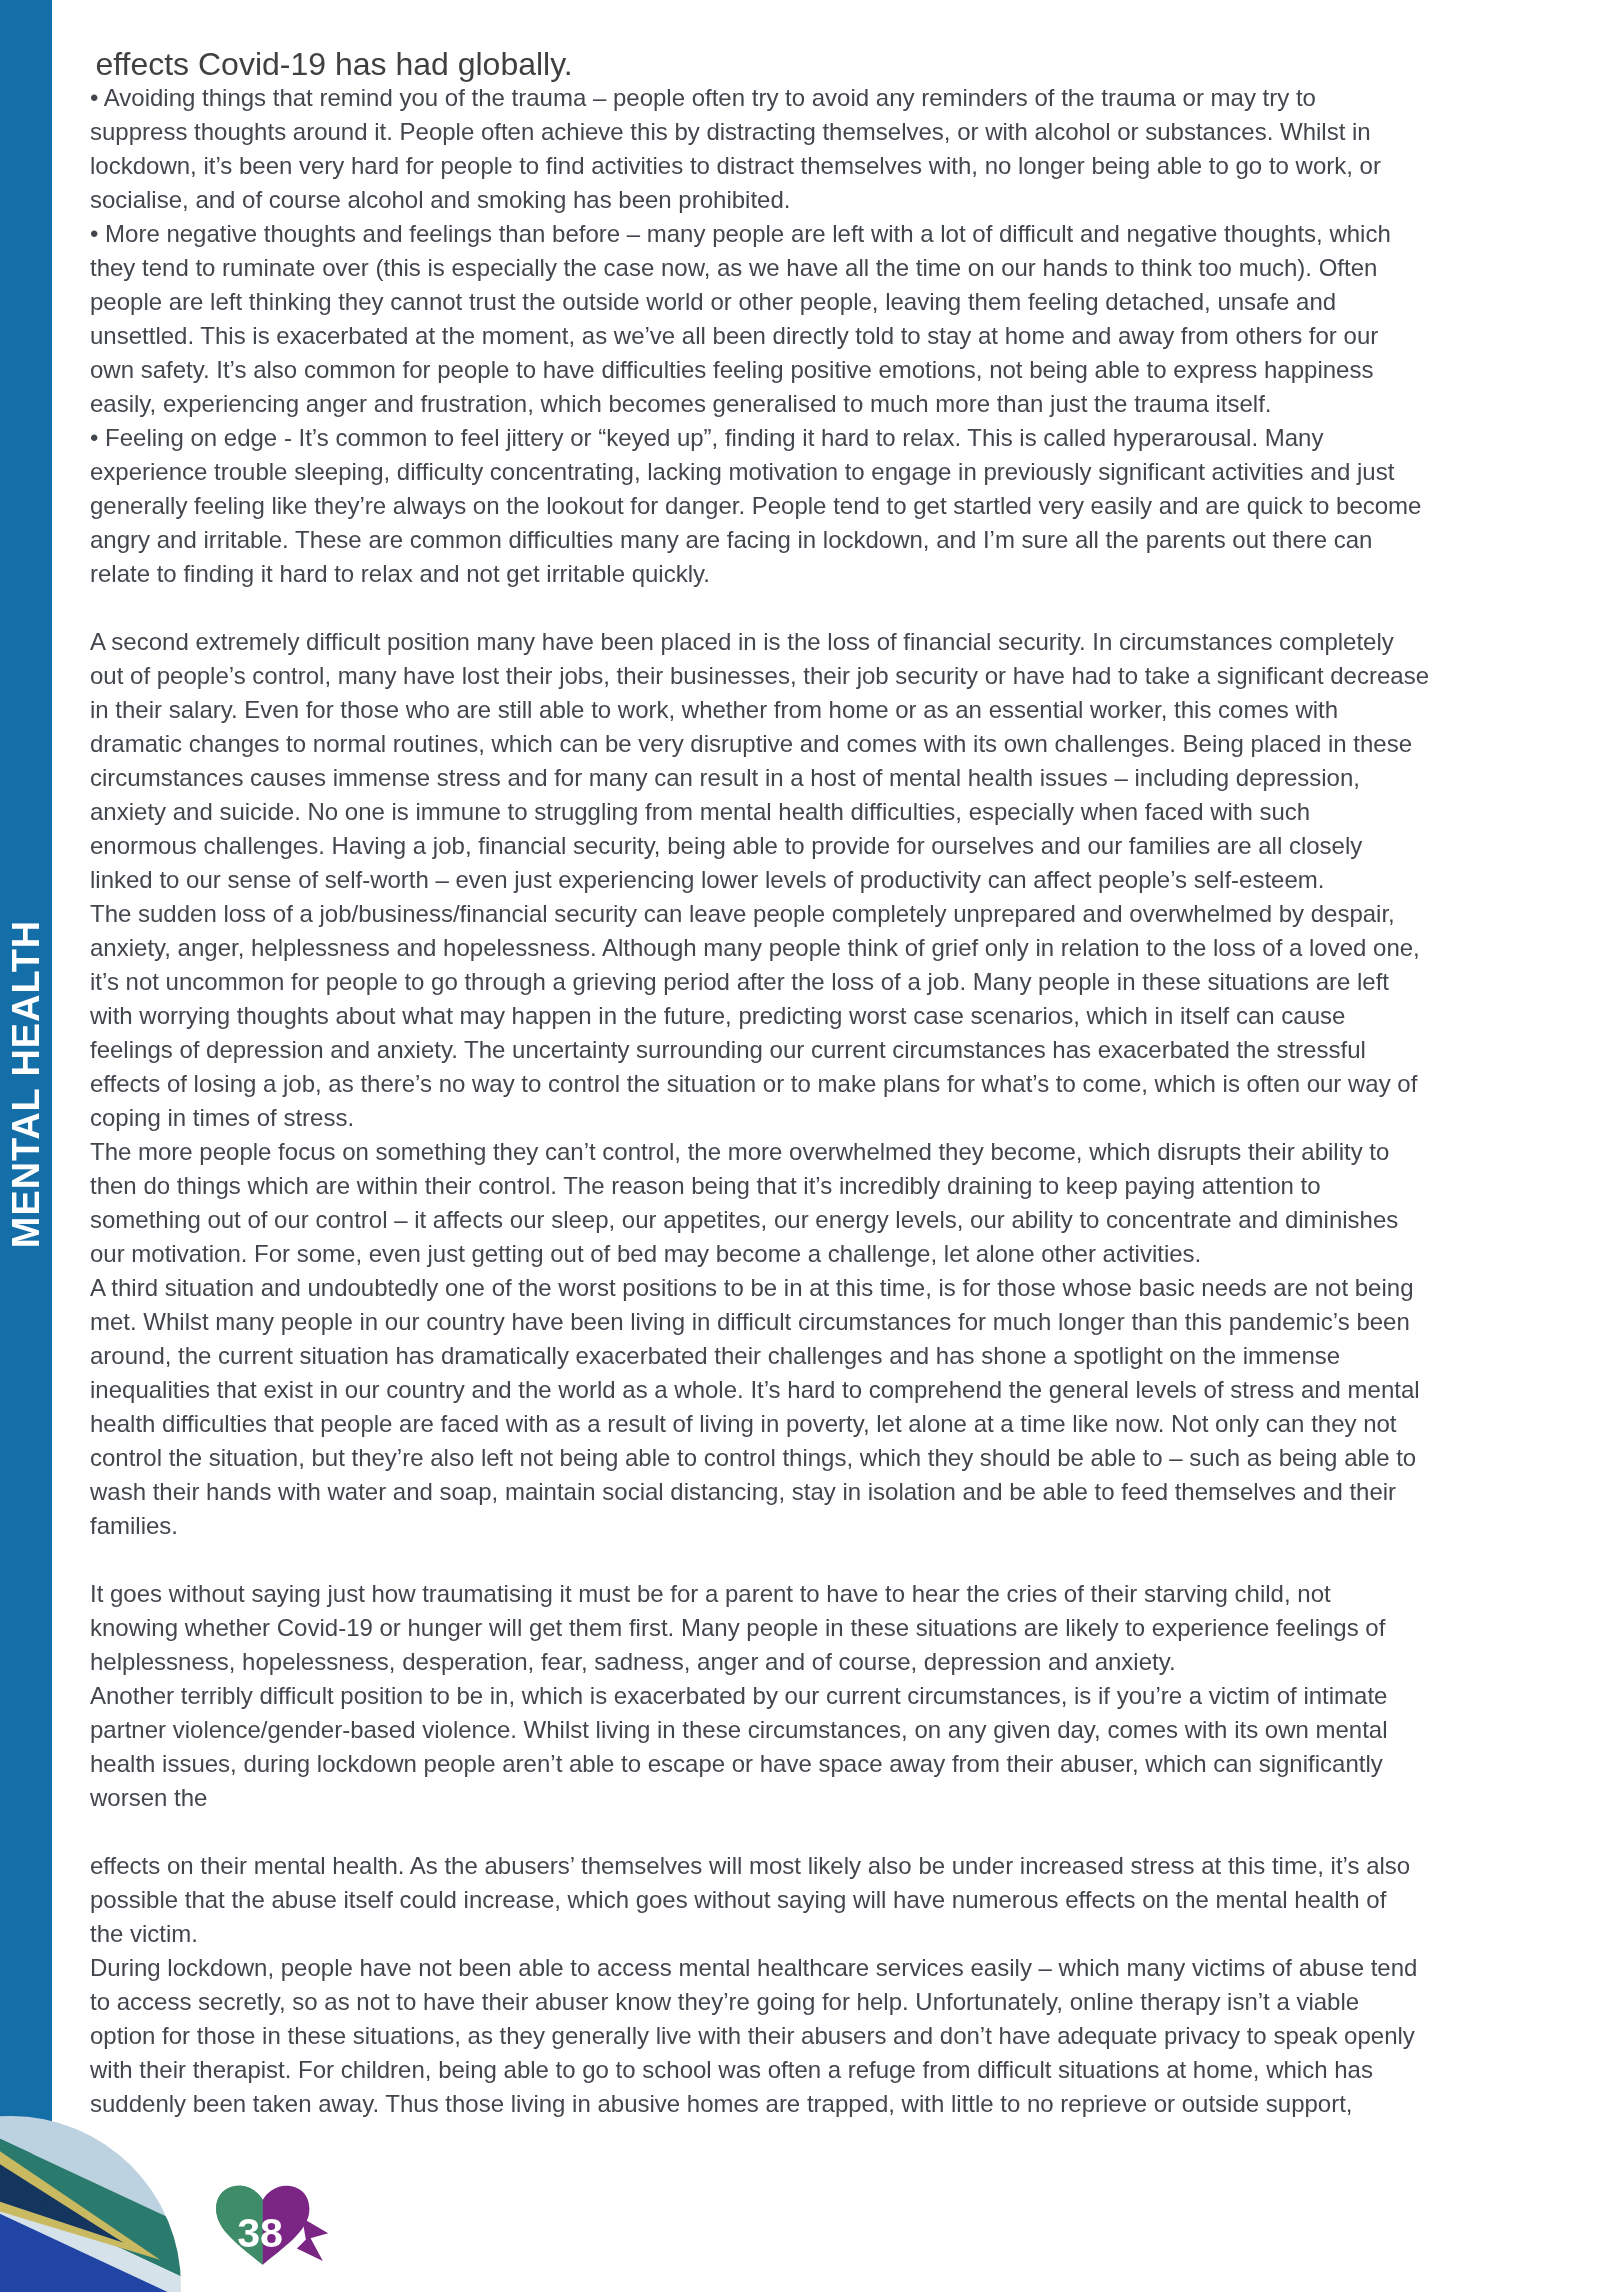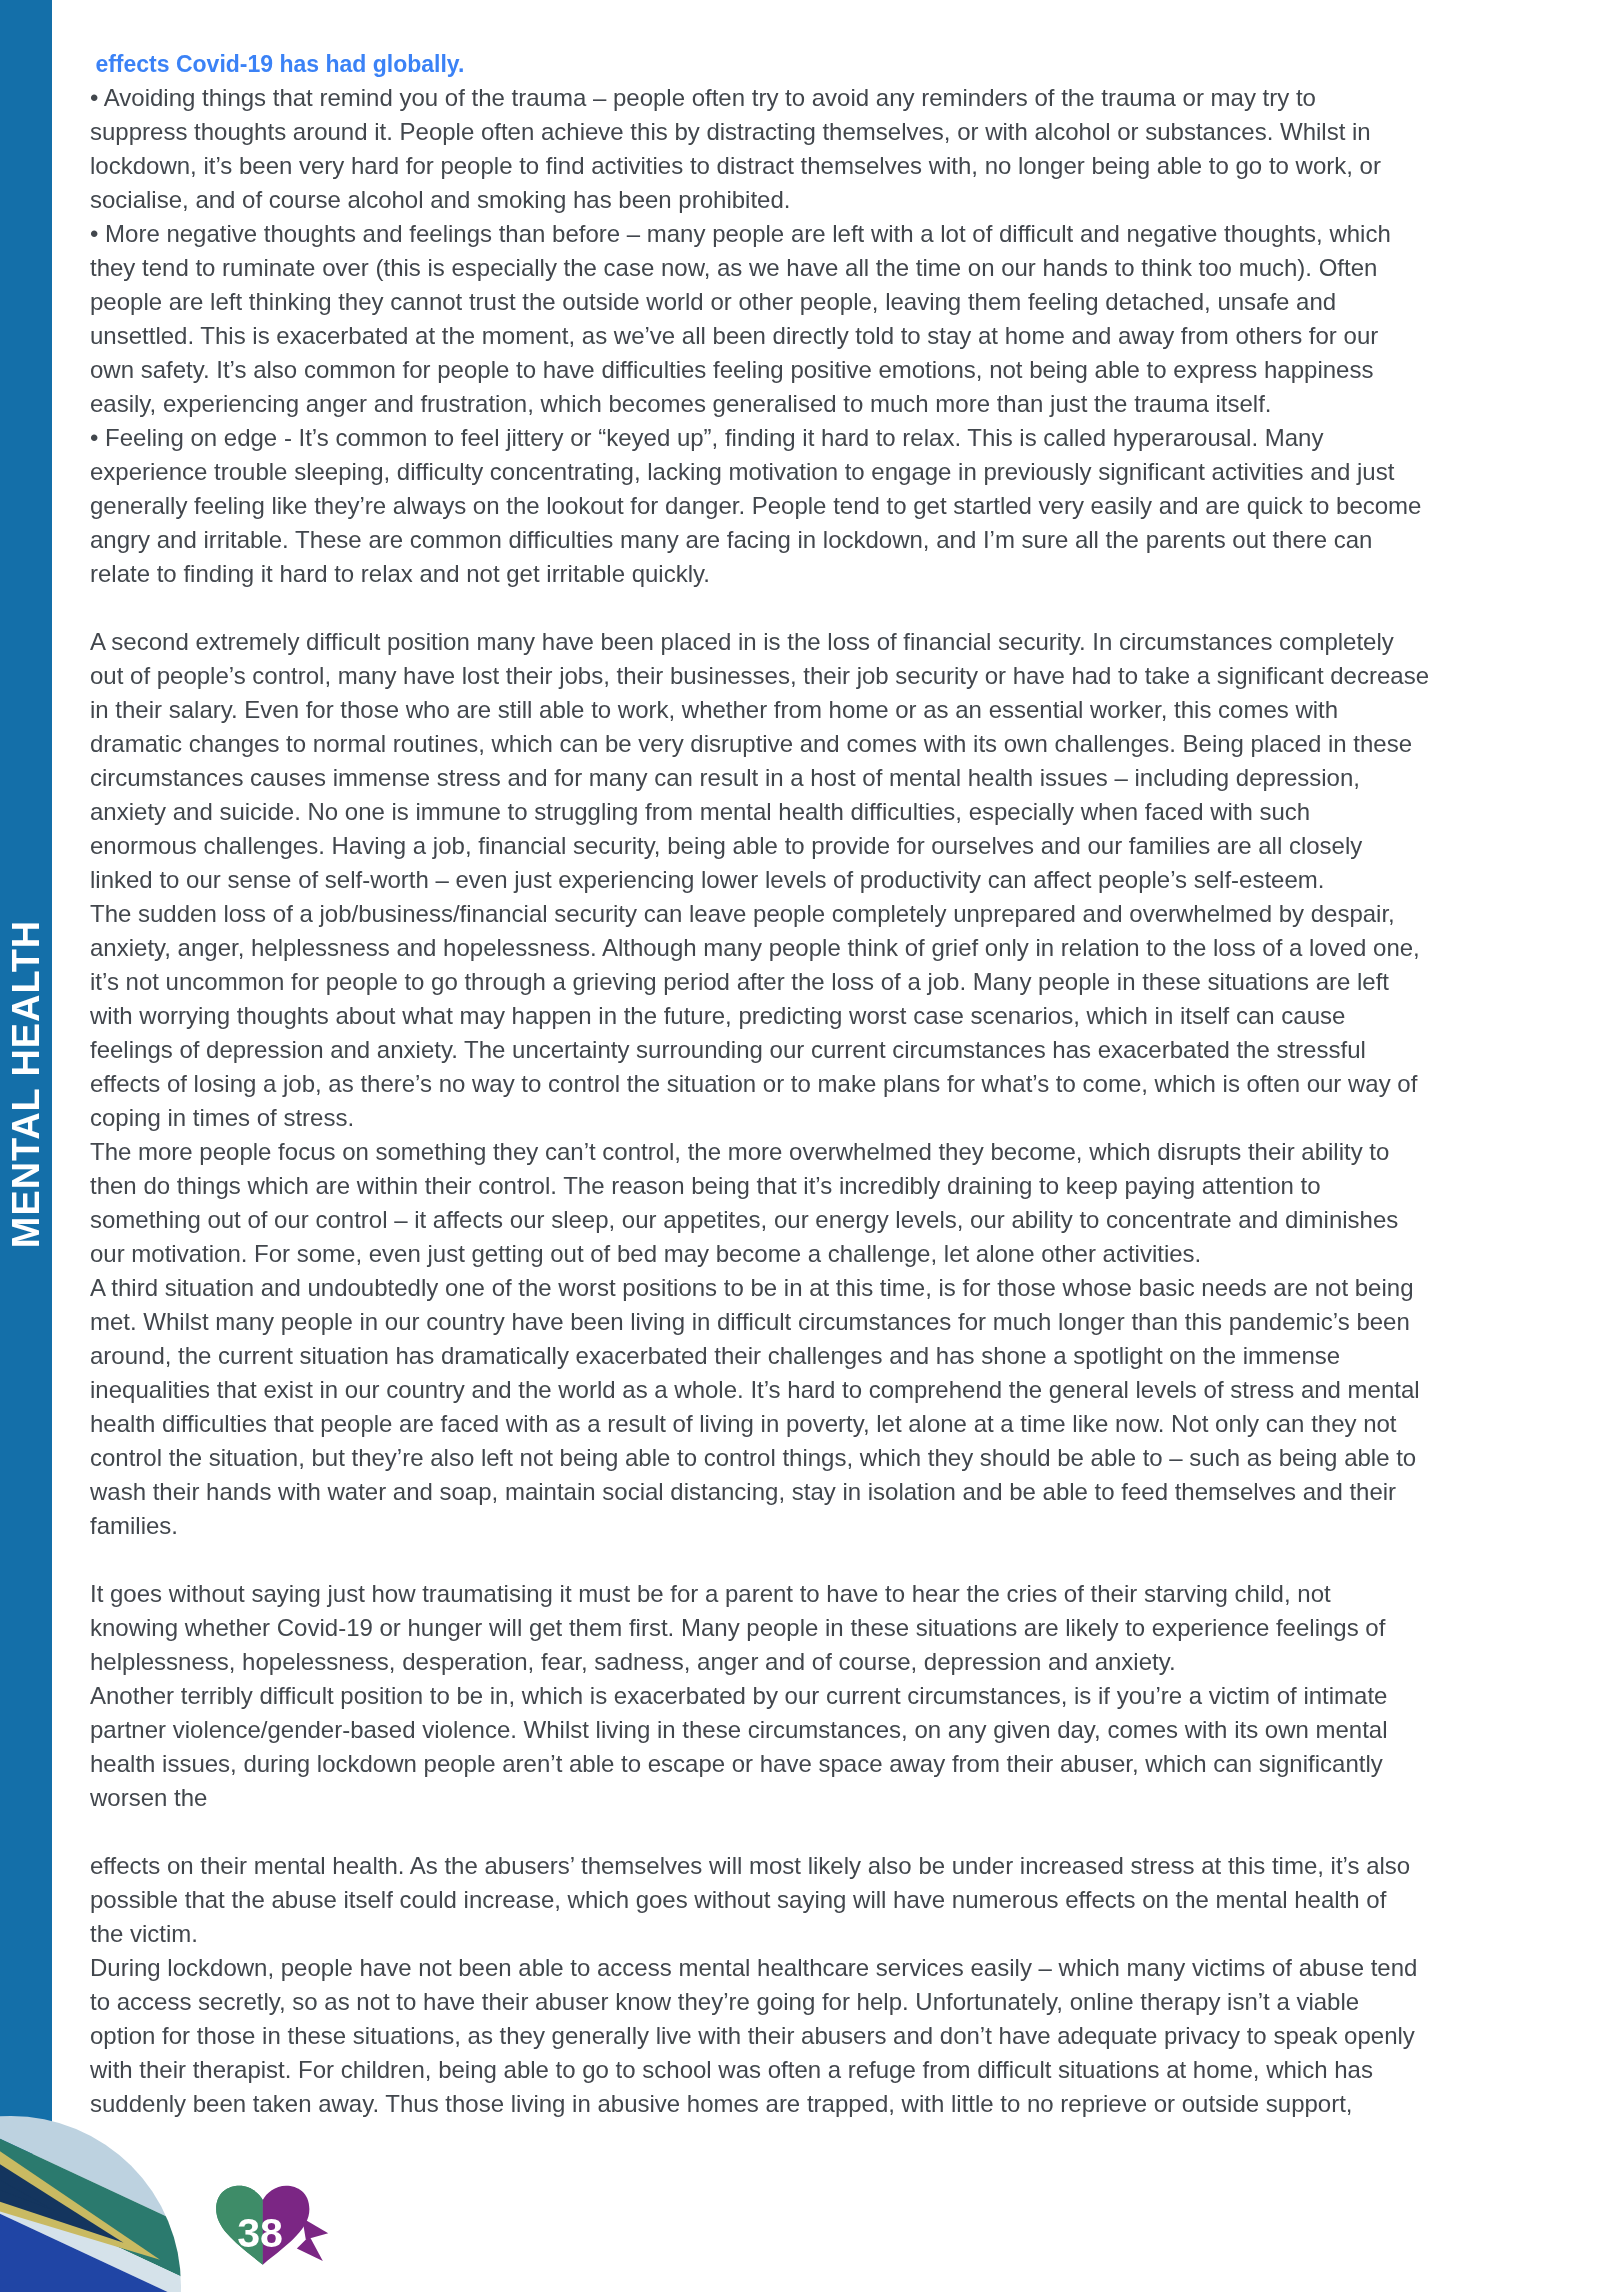--- a/index.html
+++ b/index.html
@@ -31,25 +31,25 @@
   }
   .article{
     position:absolute;
     left:90px; top:47px;
     width:1497px;
     color:#42474d;
     font-size:24px;
     line-height:34px;
   }
   .article-heading{
-    font-weight:bold;
-    color:#3b82f6;
+    font-weight:normal;
+    color:#404040;
     padding-left:5.4px;
     white-space:pre-line;
-    font-size:23px;
+    font-size:32px;
     line-height:34px;
   }
   .article-body{
     white-space:pre-line;
   }
   .flag-circle{
     position:absolute;
     left:-159px; top:2116px;
     width:340px; height:340px;
     border-radius:50%;

